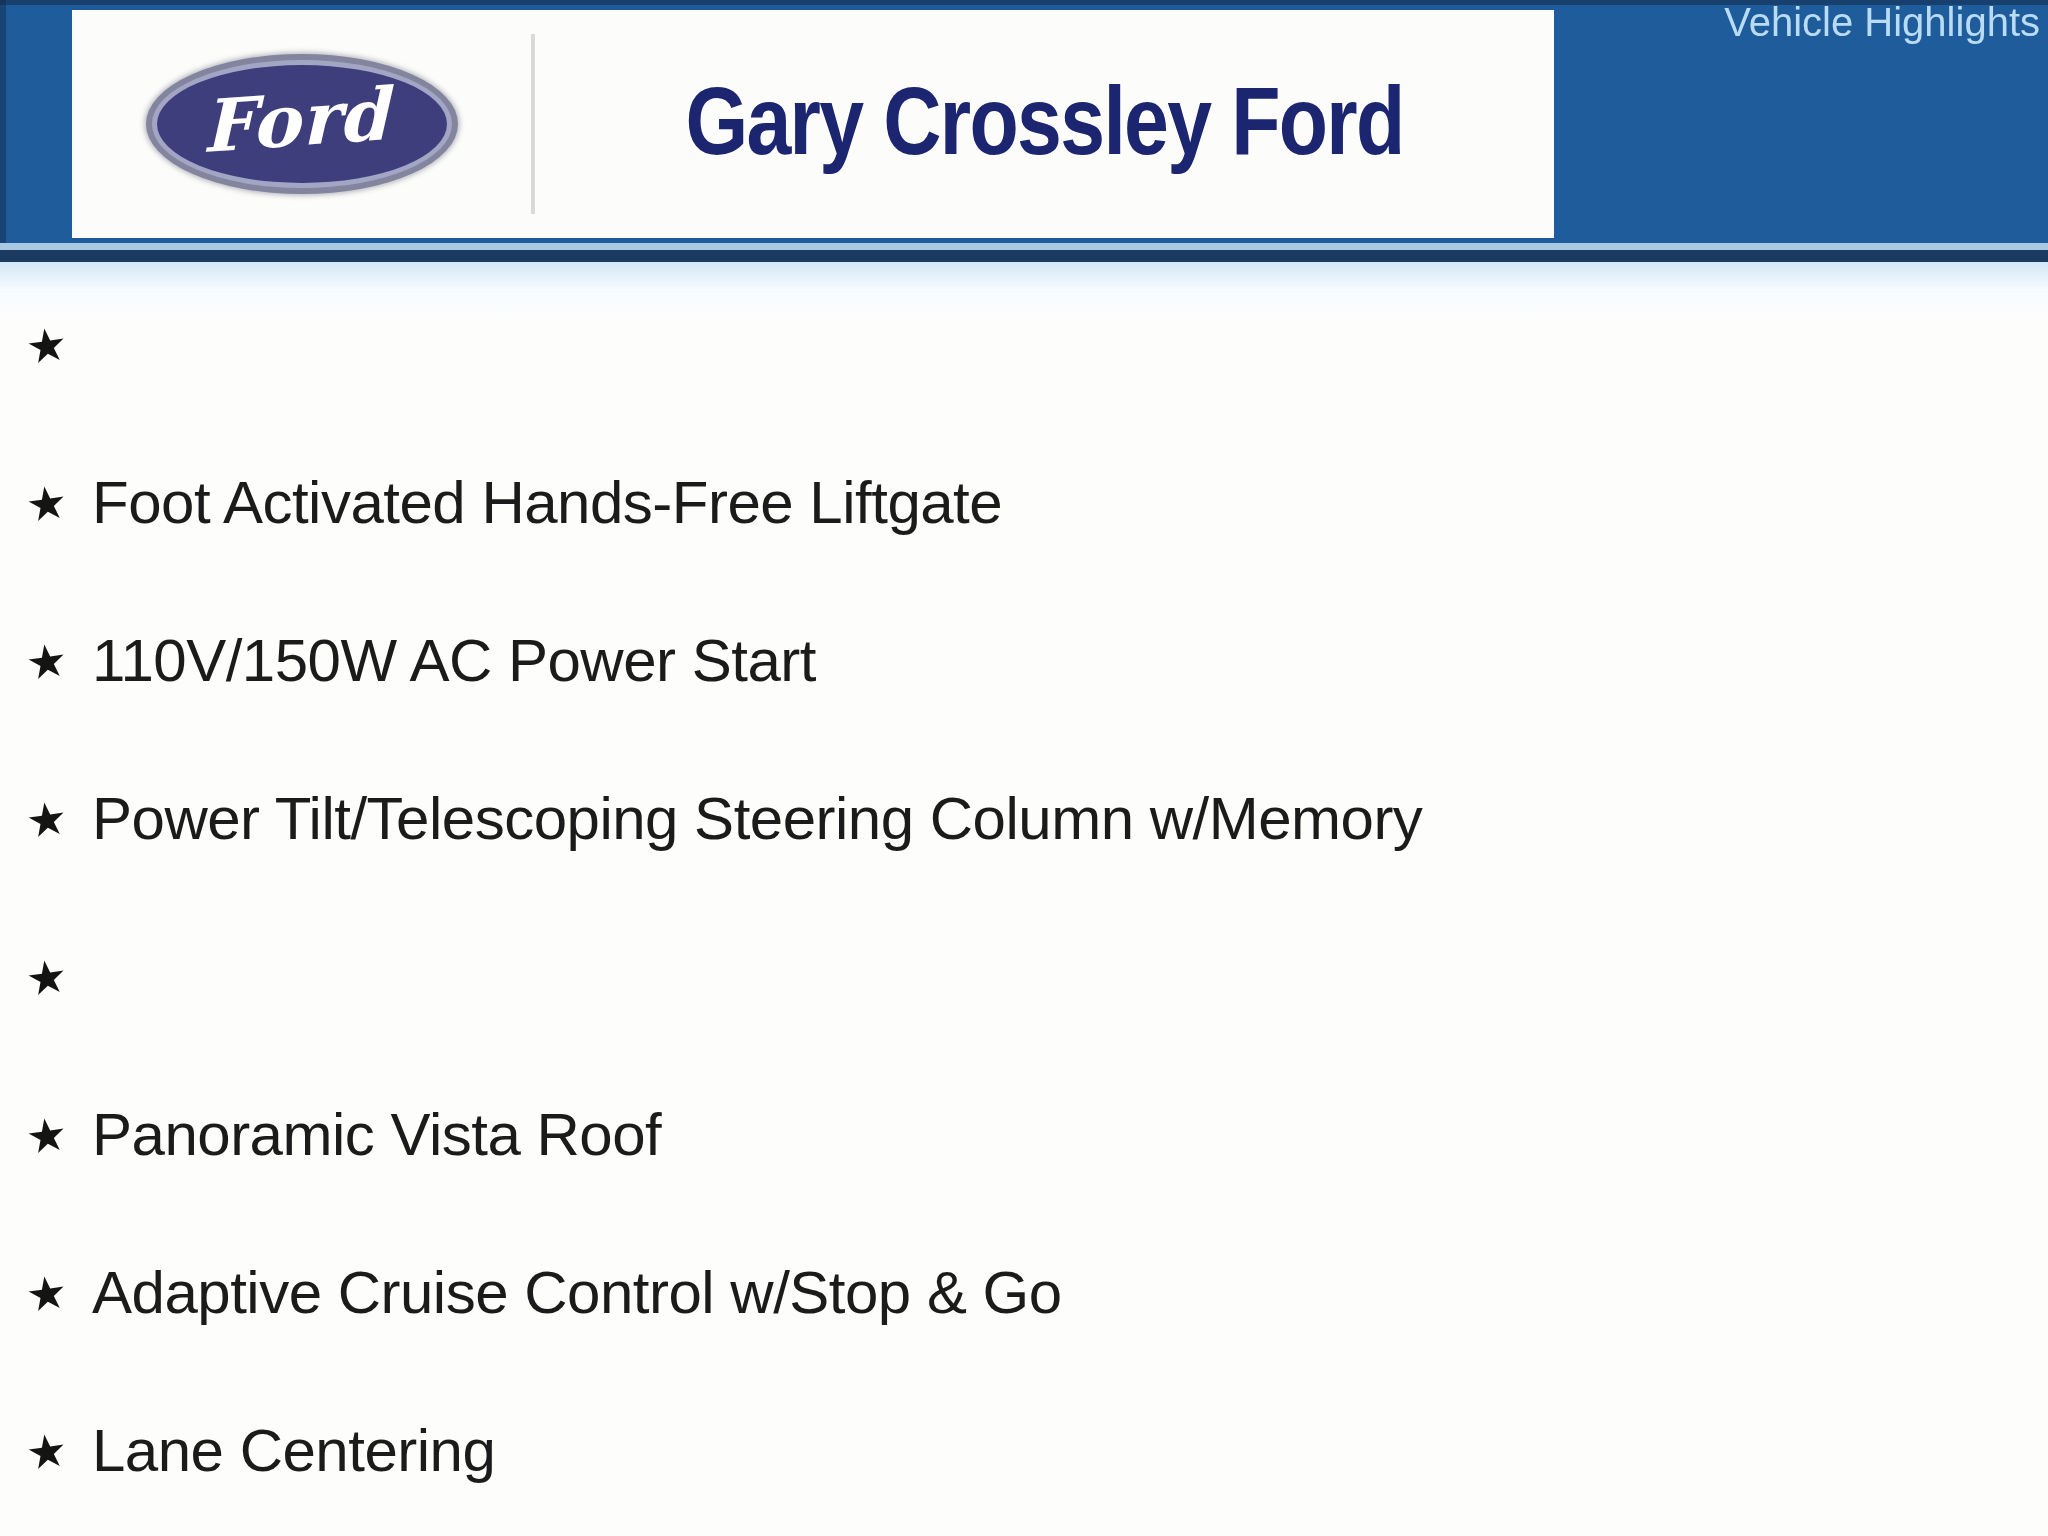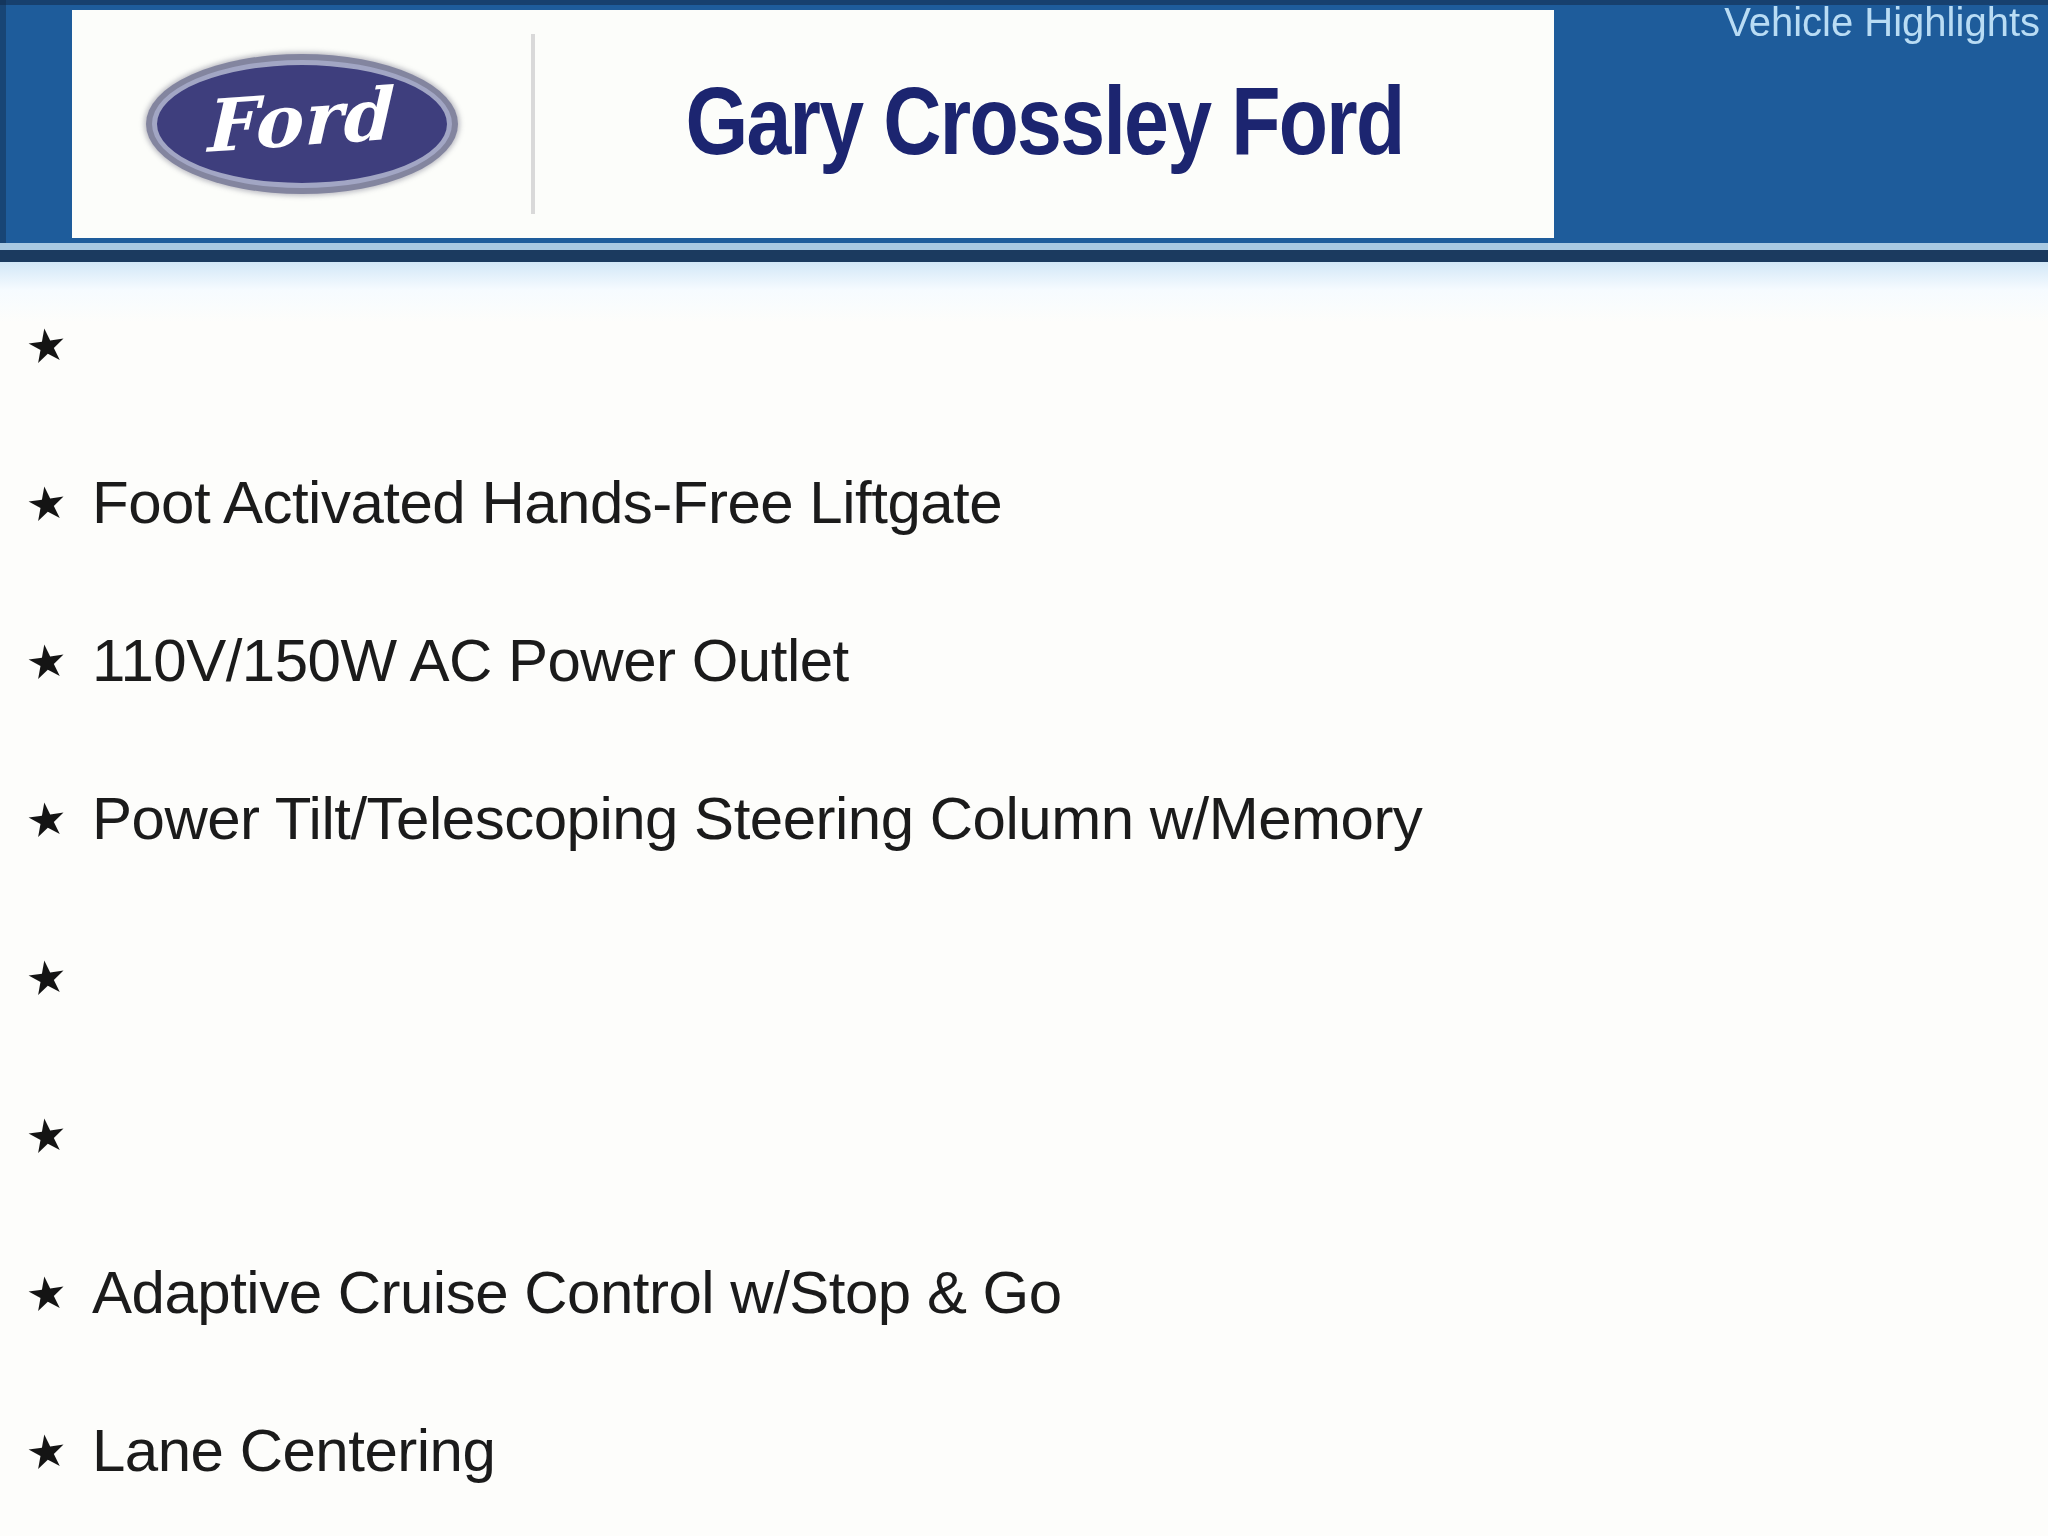--- a/index.html
+++ b/index.html
@@ -144,31 +144,32 @@
   <ul class="features">
     <li class="feature-row">
       <span class="star">★</span>
     </li>
     <li class="feature-row">
       <span class="star">★</span>
       <span class="feature-text">Foot Activated Hands-Free Liftgate</span>
     </li>
     <li class="feature-row">
       <span class="star">★</span>
-      <span class="feature-text">110V/150W AC Power Outlet</span>
+      <span class="feature-text">110V/150W AC Power Start</span>
     </li>
     <li class="feature-row">
       <span class="star">★</span>
       <span class="feature-text">Power Tilt/Telescoping Steering Column w/Memory</span>
     </li>
     <li class="feature-row">
       <span class="star">★</span>
     </li>
     <li class="feature-row">
       <span class="star">★</span>
+      <span class="feature-text">Panoramic Vista Roof</span>
     </li>
     <li class="feature-row">
       <span class="star">★</span>
       <span class="feature-text">Adaptive Cruise Control w/Stop &amp; Go</span>
     </li>
     <li class="feature-row">
       <span class="star">★</span>
       <span class="feature-text">Lane Centering</span>
     </li>
   </ul>

